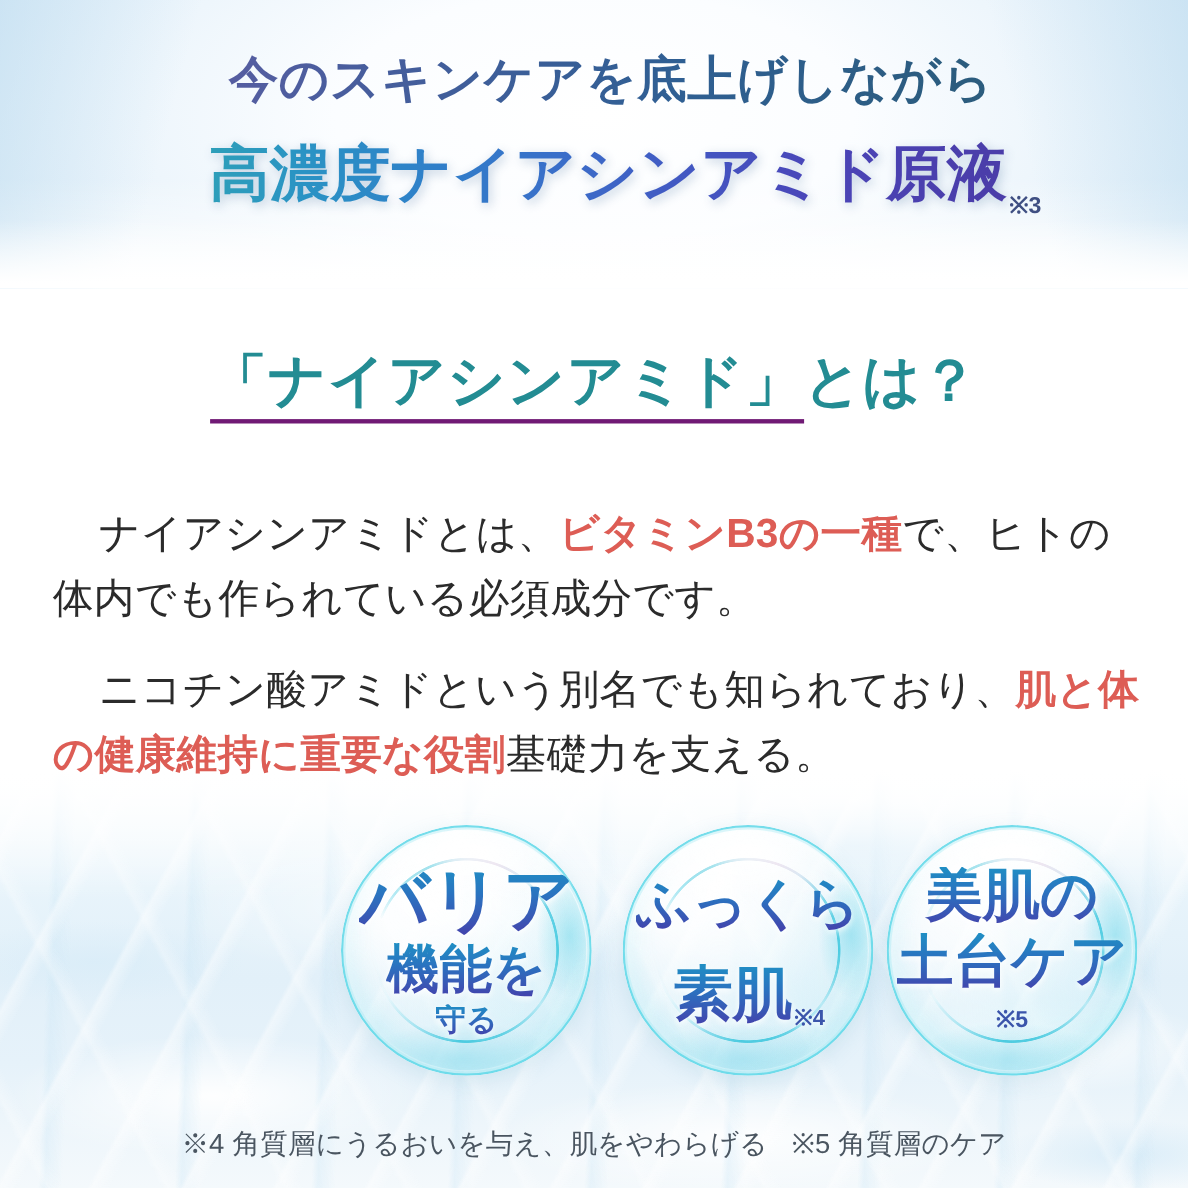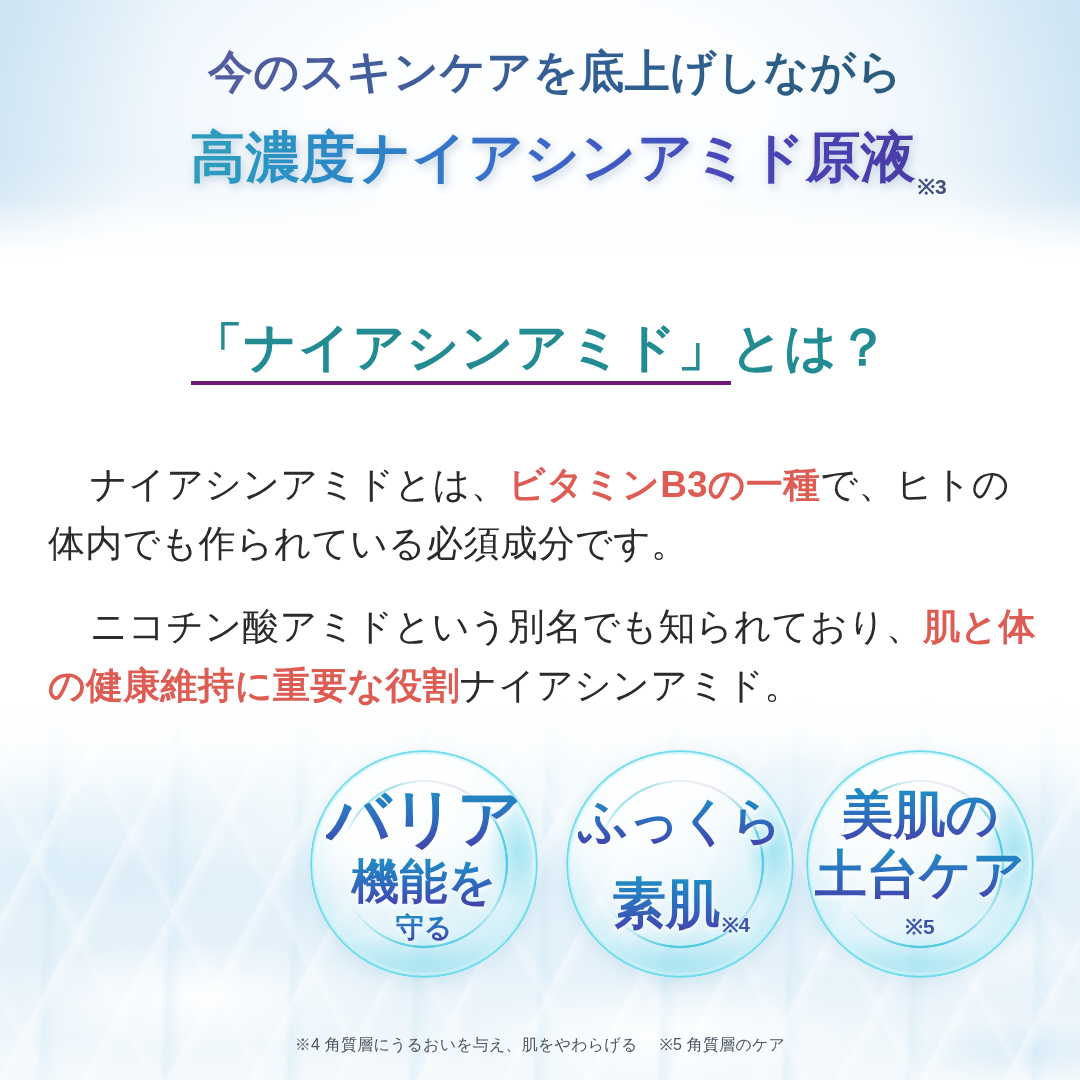--- a/index.html
+++ b/index.html
@@ -295,21 +295,21 @@
     color:#3b55ab;
     margin-top:10px;
   }
 
   
   .footnote {
     position:absolute; left:0; bottom:24px; width:1080px;
     text-align:center;
     z-index:7;
     font-family:"Liberation Sans", sans-serif;
-    font-size:16px;
+    font-size:25px;
     color:#4a5560;
     letter-spacing:0.2px;
   }
   .fn-gap { display:inline-block; width:22px; }
 </style>
 </head>
 <body>
 
 <div class="page">
 
@@ -322,21 +322,21 @@
       <span class="hdr-main">高濃度ナイアシンアミド原液</span><span class="hdr-main-note">※3</span>
     </div>
   </div>
 
   <div class="sec-head">
     <span class="sec-head-inner sec-head-ul">「ナイアシンアミド」</span><span class="sec-head-inner sec-head-tail">とは？</span>
   </div>
 
   <div class="body-wrap">
     <p class="para"><span>ナイアシンアミドとは、</span><span class="hl">ビタミンB3の一種</span><span>で、ヒトの体内でも作られている必須成分です。</span></p>
-    <p class="para"><span>ニコチン酸アミドという別名でも知られており、</span><span class="hl">肌と体の健康維持に重要な役割</span><span>ナイアシンアミド。</span></p>
+    <p class="para"><span>ニコチン酸アミドという別名でも知られており、</span><span class="hl">肌と体の健康維持に重要な役割</span><span>基礎力を支える。</span></p>
   </div>
 
   <div class="bubbles">
 
 
     <div class="bubble b2">
       <div class="bub-text">
         <div class="bl bl-a">バリア</div>
         <div class="bl bl-b">機能を</div>
         <div class="bl bl-c">守る</div>

